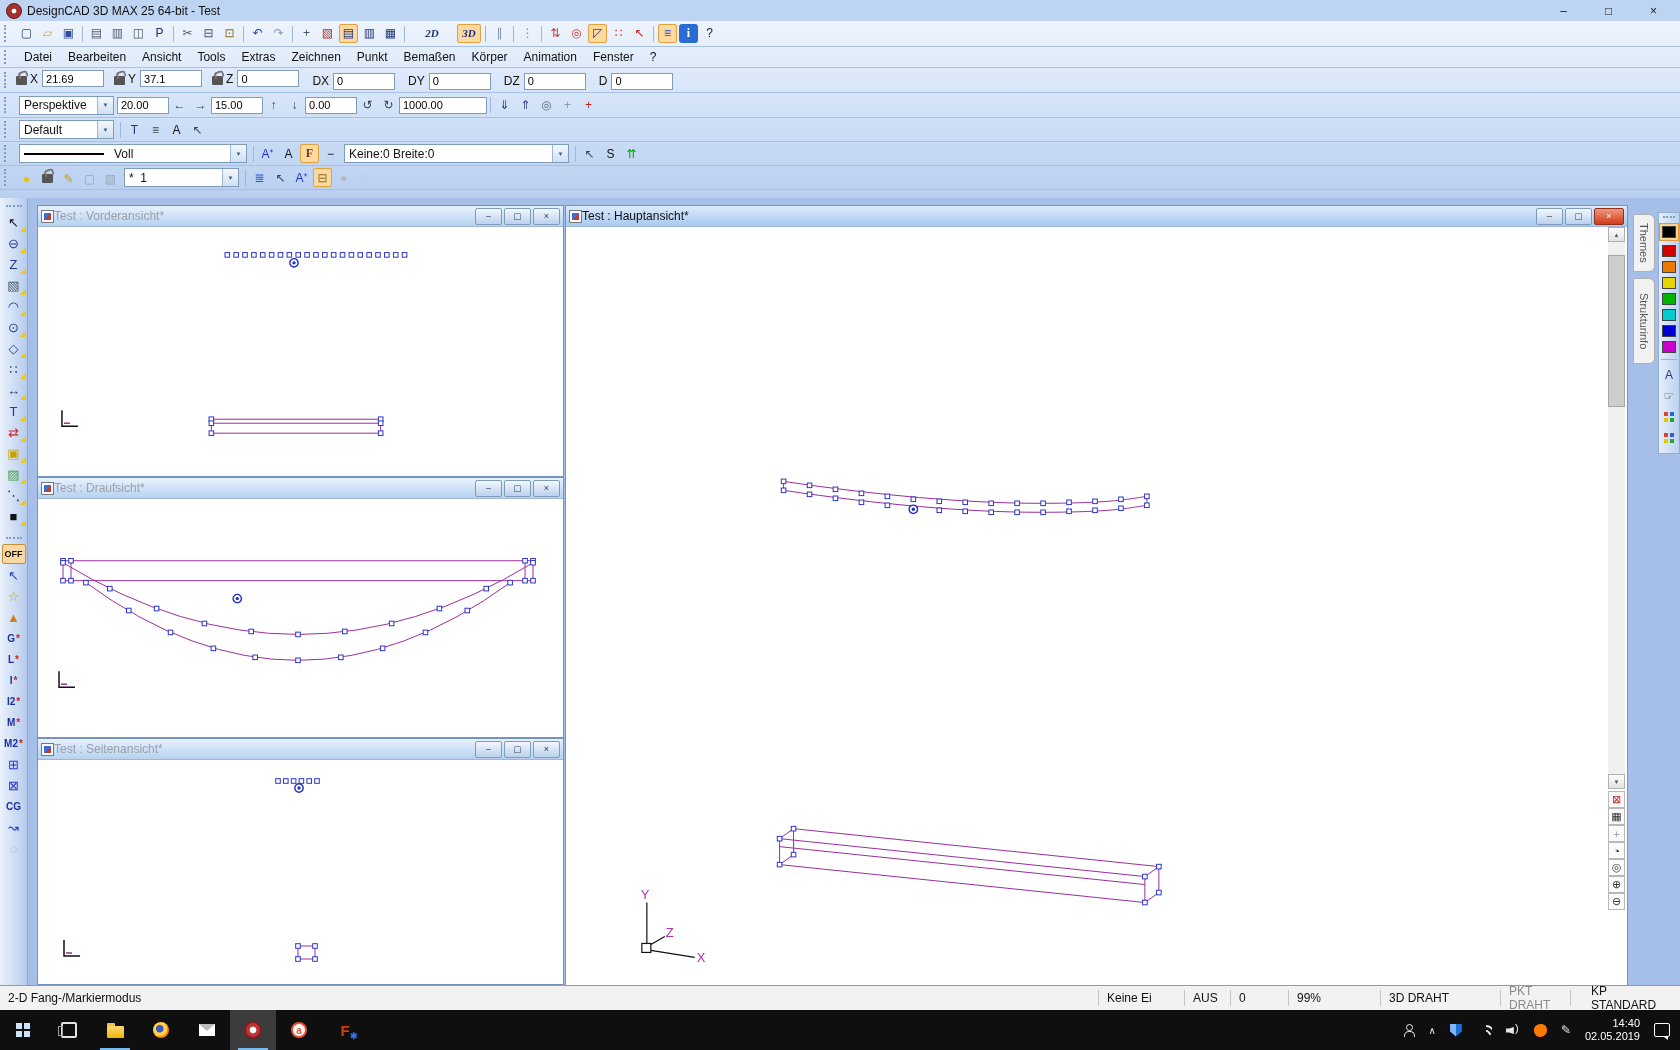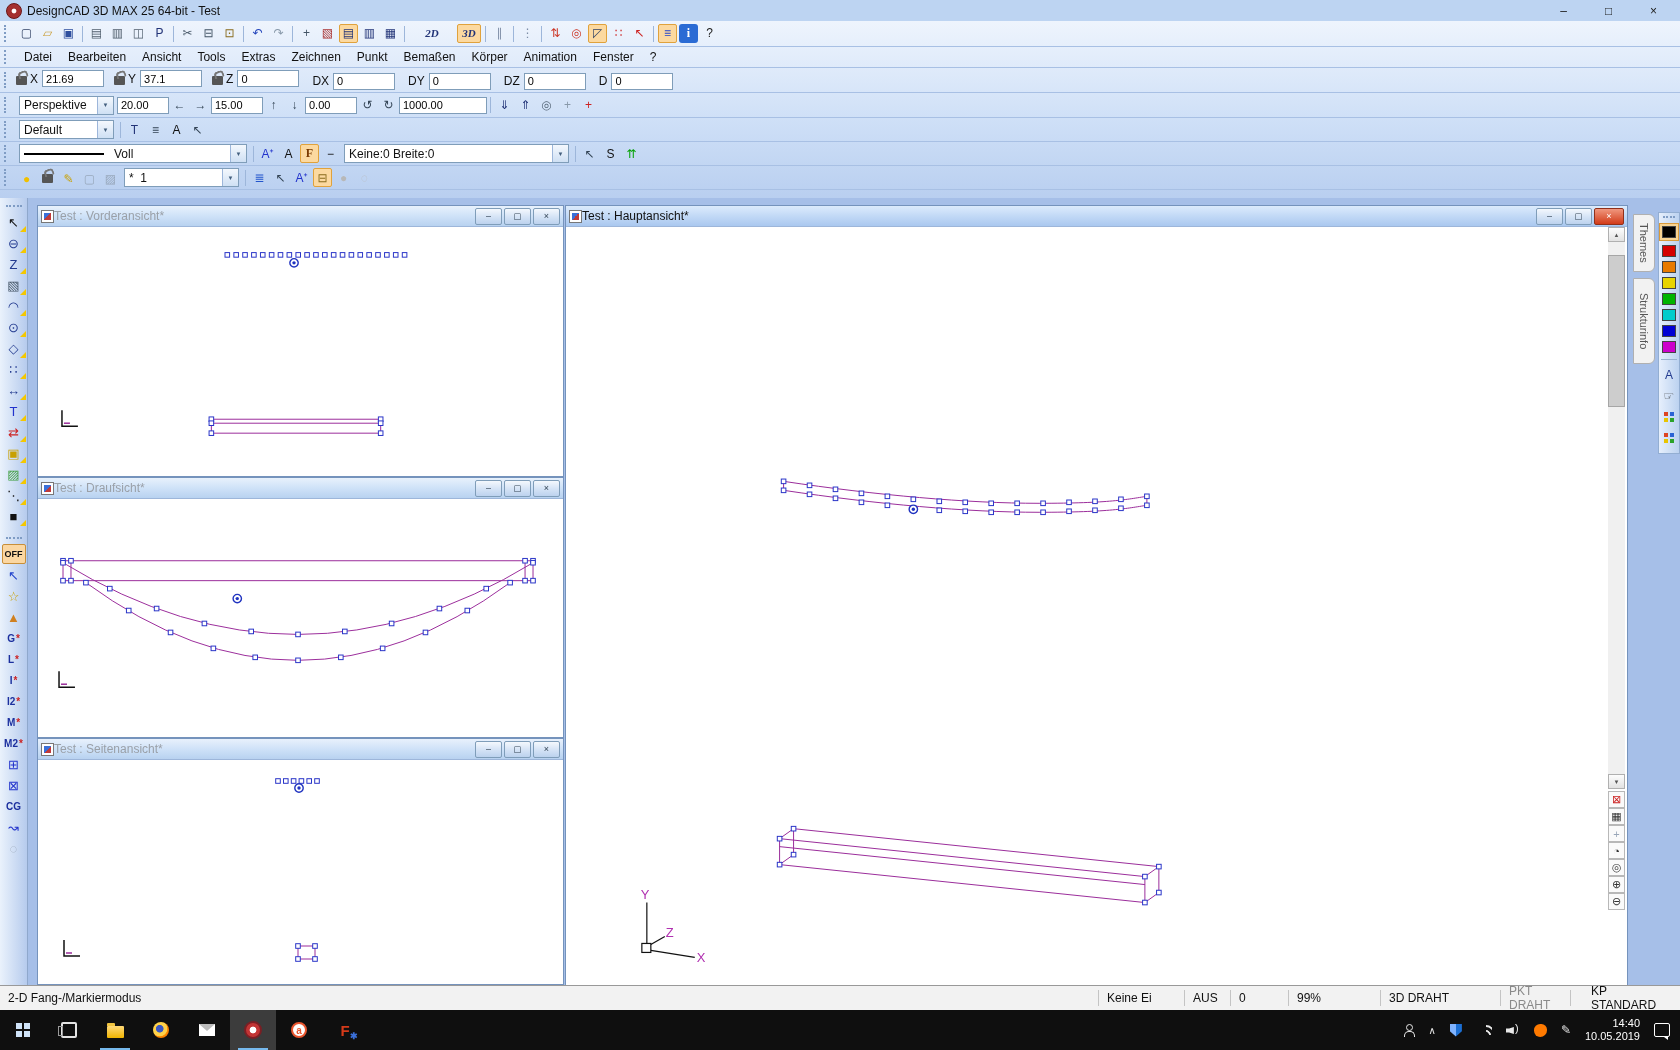--- a/index.html
+++ b/index.html
@@ -690,19 +690,19 @@
     <div class="tray">
       <span class="personic"></span>
       <span class="chev">∧</span>
       <span class="shieldic"></span>
       <span class="wifiic"></span>
       <span class="volic"></span>
       <span class="avastic"></span>
       <span class="penic">✎</span>
       <span class="clock">
         <div>14:40</div>
-        <div>10.05.2019</div>
+        <div>02.05.2019</div>
       </span>
       <span class="actionic"></span>
     </div>
   </div>
 
 </div>
 
 </body></html>

